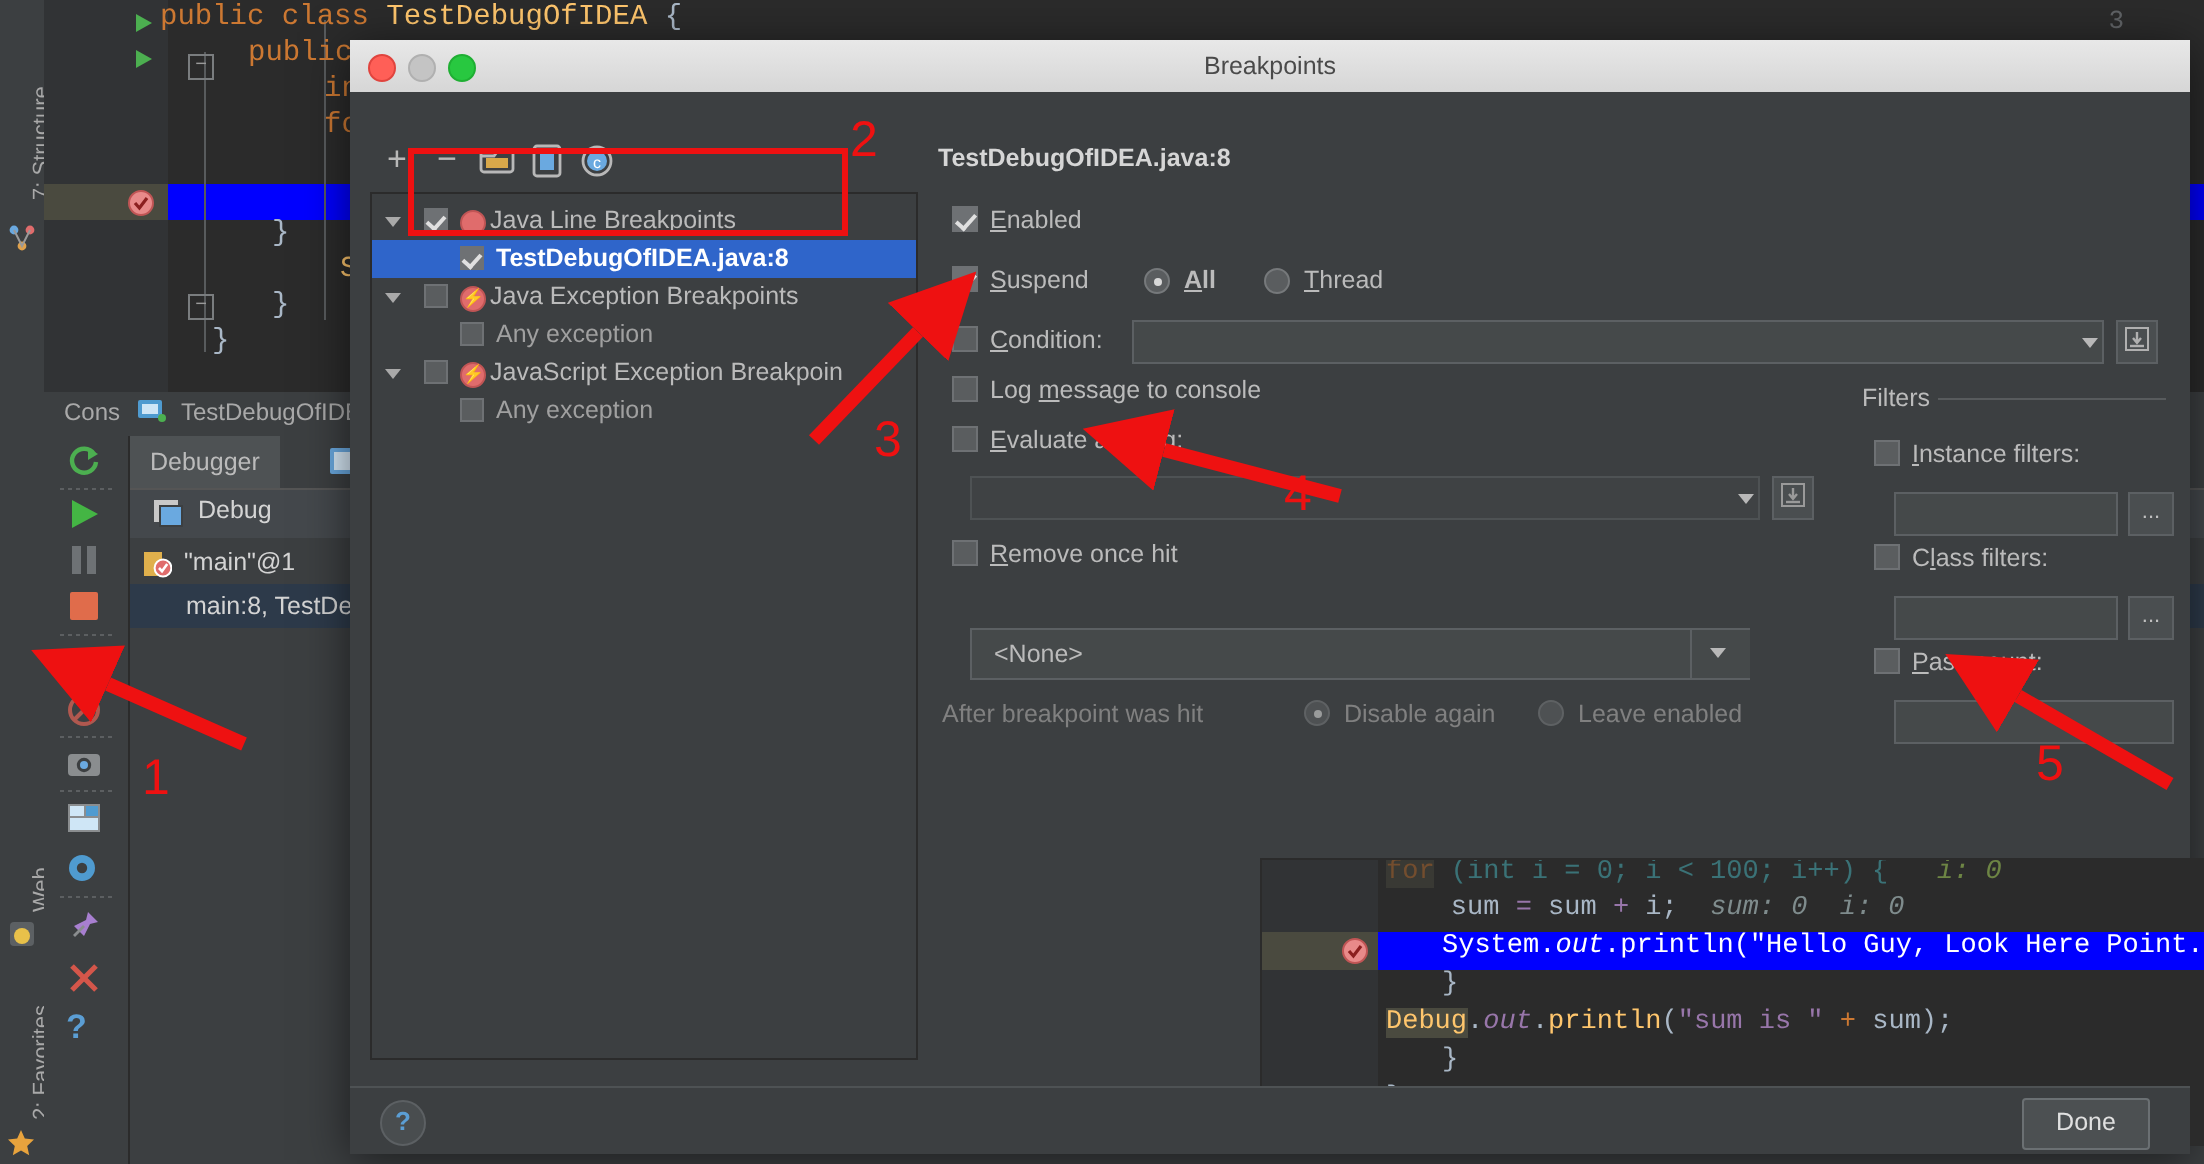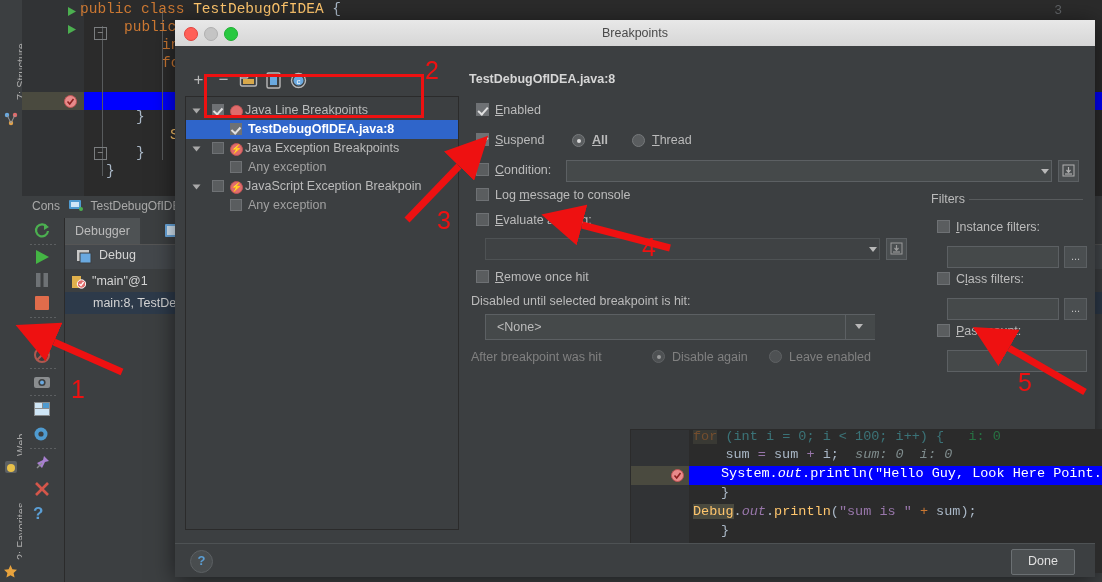--- a/index.html
+++ b/index.html
@@ -420,21 +420,20 @@
       <span class="sqbtn" style="left:417px;top:170px;width:21px;height:22px;line-height:20px;">
         <svg width="13" height="13" viewBox="0 0 13 13" style="vertical-align:-2px">
             <rect x="1" y="1" width="11" height="11" fill="none" stroke="#9a9a9a"></rect>
             <path d="M6.5 3 v5 M4.5 6 L6.5 8.4 L8.5 6" stroke="#9a9a9a" stroke-width="1.2" fill="none"></path>
             <line x1="3" y1="10" x2="10" y2="10" stroke="#9a9a9a" stroke-width="1.2"></line>
           </svg></span>
 
       <span class="chk" style="left:7px;top:202px;"></span>
       <span class="lbl" style="left:26px;top:202px;"><span class="u">R</span>emove once hit</span>
 
-      <span class="lbl" style="left:2px;top:226px;">Disabled until selected breakpoint is hit:</span>
       <span class="fld-in" style="left:16px;top:246px;width:390px;height:26px;"></span>
       <span class="lbl" style="left:28px;top:252px;">&lt;None&gt;</span>
       <span style="position:absolute;left:376px;top:247px;width:29px;height:24px;background:#45494a;
             border-left:1px solid #5c6063;"></span>
       <span class="combo-arrow" style="left:386px;top:256px;"></span>
 
       <span class="lbl dim" style="left:2px;top:282px;">After breakpoint was hit</span>
       <span class="rad on" style="left:183px;top:282px;opacity:.6;"></span>
       <span class="lbl dim" style="left:203px;top:282px;">Disable again</span>
       <span class="rad" style="left:300px;top:282px;opacity:.6;"></span>
@@ -462,21 +461,21 @@
       <div id="pv-gutter"></div>
       <div id="pv-hlg"></div>
       <div id="pv-hl"></div>
 
       <div style="position:absolute;left:40px;top:39px;width:13px;height:13px;">
         <svg width="13" height="13" viewBox="0 0 13 13">
             <circle cx="6.5" cy="6.5" r="6" fill="#e88a8a" stroke="#c05555"></circle>
             <path d="M3.5 6.5 L5.7 9 L9.5 4" stroke="#8b2020" stroke-width="1.6" fill="none"></path>
           </svg></div>
 
-      <div class="pvc" style="top:-1px;opacity:.45;"><span style="background:#4a4a3f;" class="kw">for</span> <span class="cyan">(int i = 0; i &lt; 100; i++) {</span>   <span style="color:#22c55e;">i: 0</span></div>
+      <div class="pvc" style="top:-1px;opacity:.45;"><span style="background:#4a4a3f;" class="kw">for</span> <span class="cyan">(int i = 0; i &lt; 100; i++) {</span>   <span style="color:#bef264;font-style:italic;">i: 0</span></div>
       <div class="pvc" style="top:17px;">    sum <span class="fld">=</span> sum <span class="fld">+</span> i;  <span style="color:#7f8c8d;font-style:italic;">sum: 0  i: 0</span></div>
       <div class="pvc" style="top:36px;left:90px;color:#ffffff;">System.<i>out</i>.println("Hello Guy, Look Here Point.");</div>
       <div class="pvc" style="top:55px;left:90px;">}</div>
       <div class="pvc" style="top:74px;left:62px;"><span style="background:#4a4a3f;color:#ffc66d;">Debug</span>.<i class="fld">out</i>.<span class="cls">println</span>(<span style="color:#9876aa;">"sum is "</span> <span style="color:#cc7832;">+</span> sum);</div>
       <div class="pvc" style="top:93px;left:90px;">}</div>
       <div class="pvc" style="top:112px;left:62px;">}</div>
     </div>
   </div>
 
   <div id="footer">

